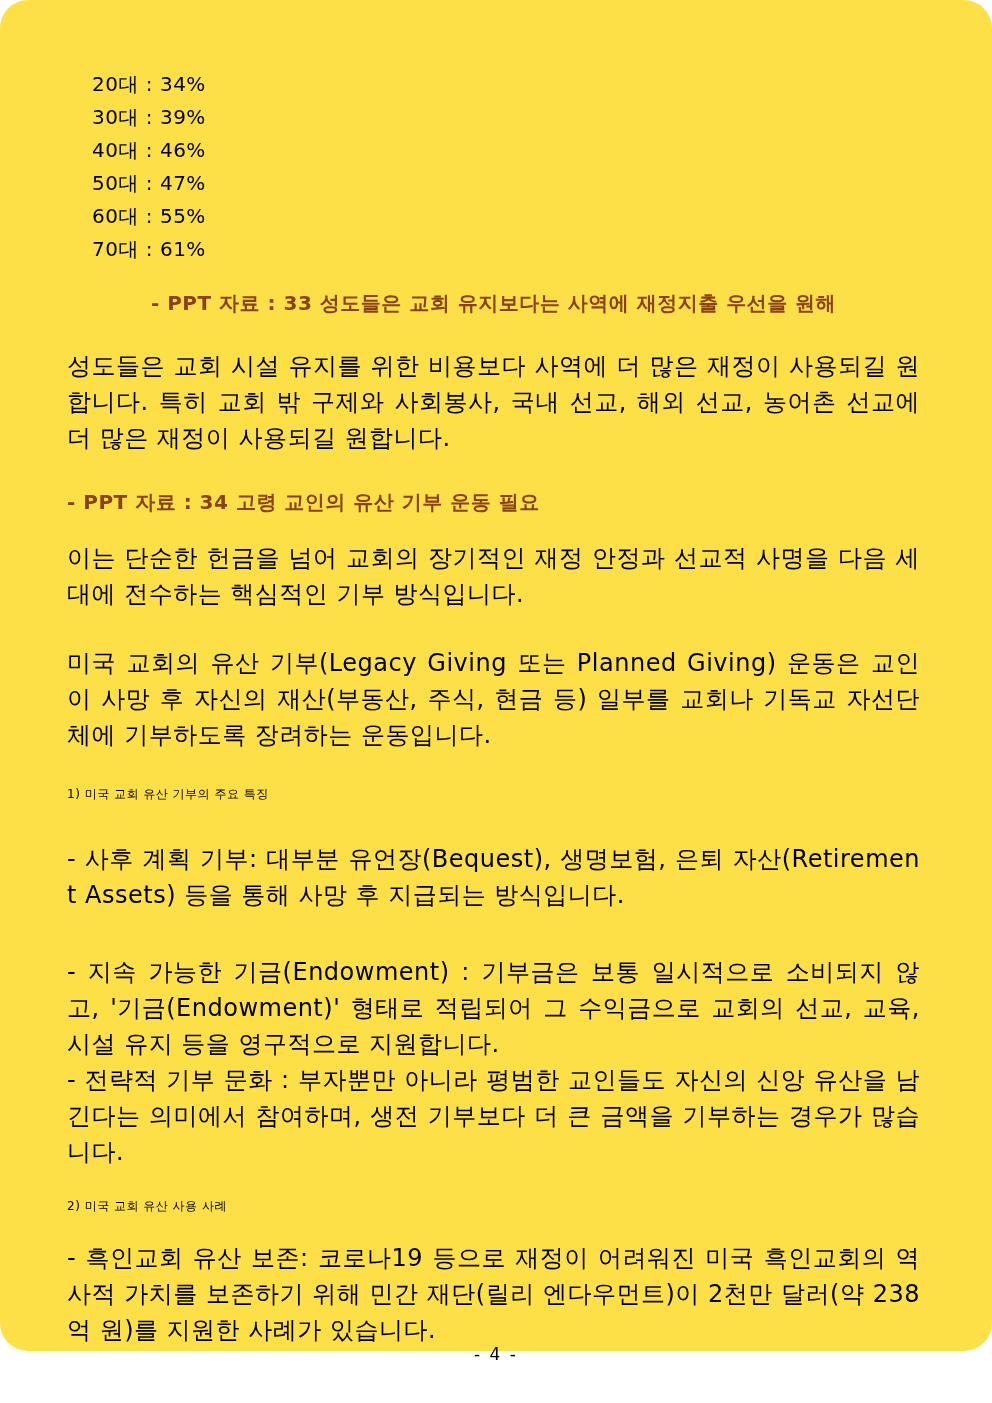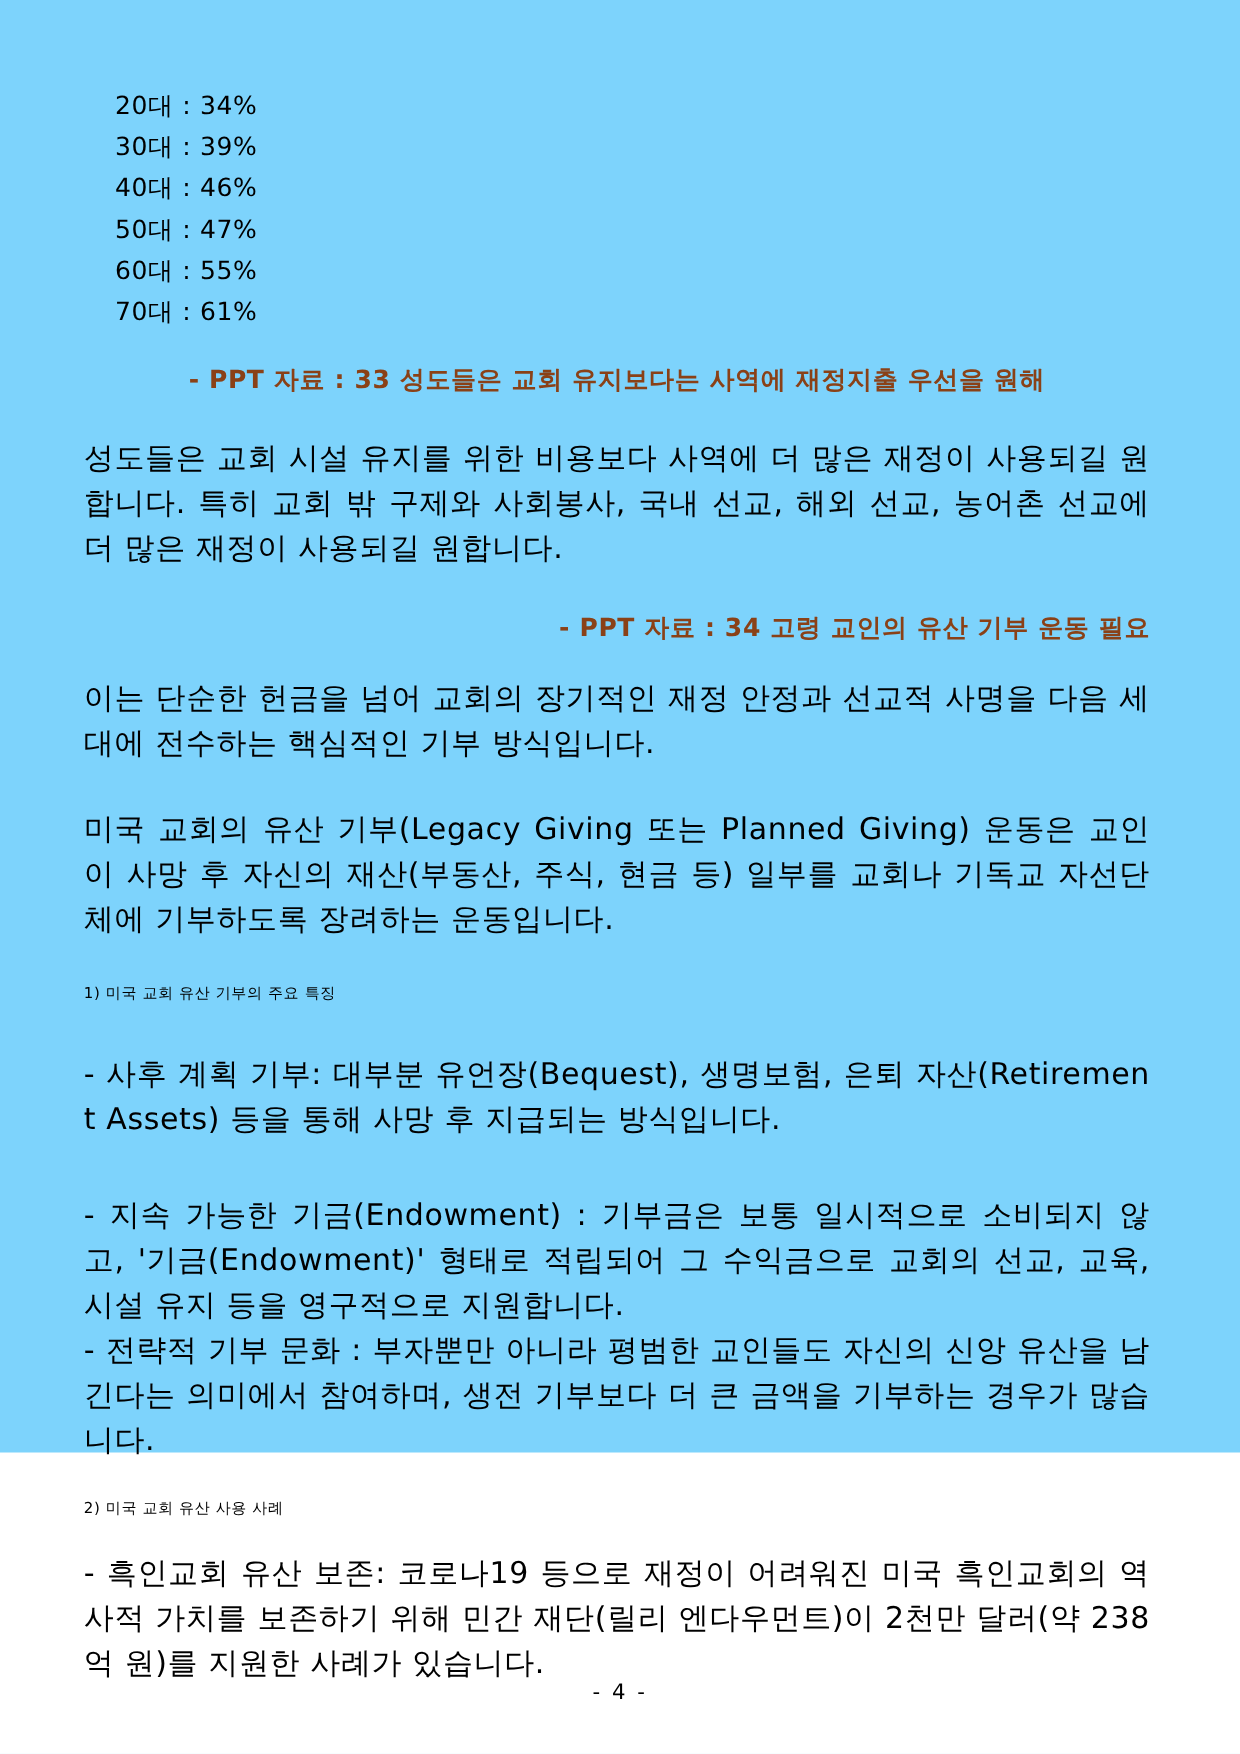--- a/index.html
+++ b/index.html
@@ -11,22 +11,23 @@
     width: 992px;
     height: 1403px;
     font-family: "DejaVu Sans", "Liberation Sans", sans-serif;
     color: #000000;
     position: relative;
     overflow: hidden;
   }
   .page {
     position: relative;
     width: 992px;
-    height: 1162px;
-    background: #7dd3fc;
+    height: 1351px;
+    background: #fde047;
+    border-radius: 28px;
   }
   .content {
     padding: 0 72px 0 67px;
   }
   .stats-list {
     margin: 0;
     padding: 68px 0 0 25px;
     list-style: none;
     font-size: 20px;
     line-height: 33px;
@@ -50,21 +51,21 @@
   }
   .subhead {
     font-size: 12px;
     line-height: 36px;
     letter-spacing: 0.5px;
     color: #000000;
   }
   
   .b-h33   { margin-top: 24px; text-align: center; }
   .b-p33   { margin-top: 32px; }
-  .b-h34   { margin-top: 33px; text-align: right; }
+  .b-h34   { margin-top: 33px; }
   .b-p34a  { margin-top: 33px; }
   .b-p34b  { margin-top: 25px; }
   .b-sub1  { margin-top: 23px; }
   .b-item1 { margin-top: 29px; }
   .b-item2 { margin-top: 41px; }
   .b-item3 { }
   .b-sub2  { margin-top: 18px; }
   .b-item4 { margin-top: 16px; }
   .page-number {
     position: absolute;

